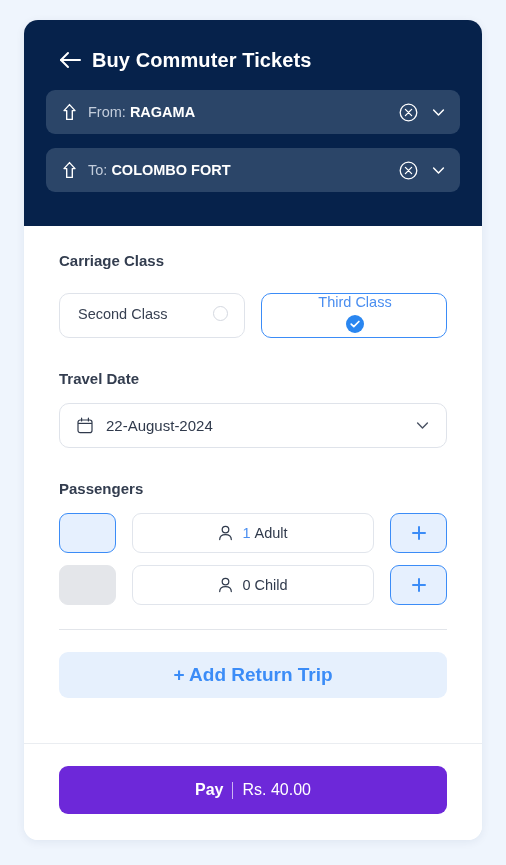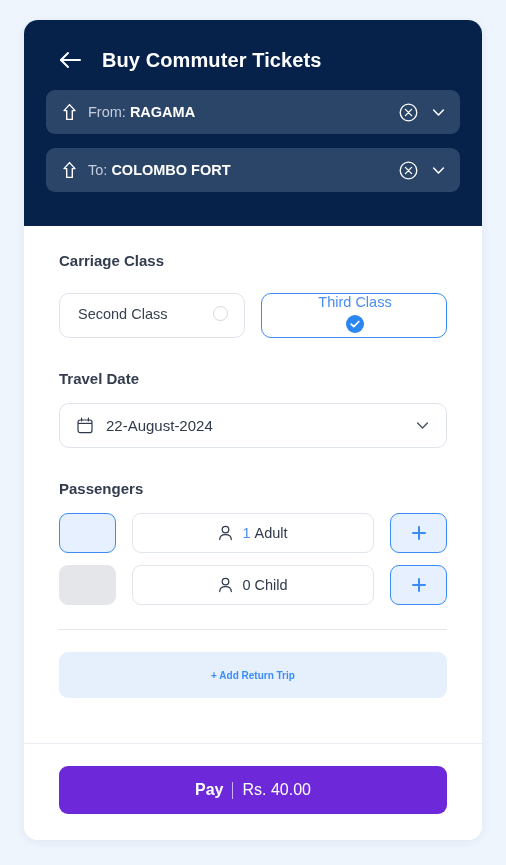--- a/index.html
+++ b/index.html
@@ -39,21 +39,21 @@
   .header {
     background: #06224b;
     padding: 22px 22px 22px 22px;
     flex: 0 0 auto;
     height: 206px;
   }
 
   .header-top {
     display: flex;
     align-items: center;
-    gap: 20px;
+    gap: 10px;
     padding: 8px 0 20px 12px;
   }
 
   .back-arrow {
     width: 24px;
     height: 20px;
     display: block;
     cursor: pointer;
   }
 
@@ -265,21 +265,21 @@
     height: 46px;
     border-radius: 9px;
     background: #e6f0fd;
     display: flex;
     align-items: center;
     justify-content: center;
     cursor: pointer;
   }
   .return-btn span {
     color: #3b8cf7;
-    font-size: 10px;
+    font-size: 19px;
     font-weight: bold;
   }
 
   
   .footer-sep {
     height: 1px;
     background: #eaedf1;
     flex: 0 0 auto;
   }
 

